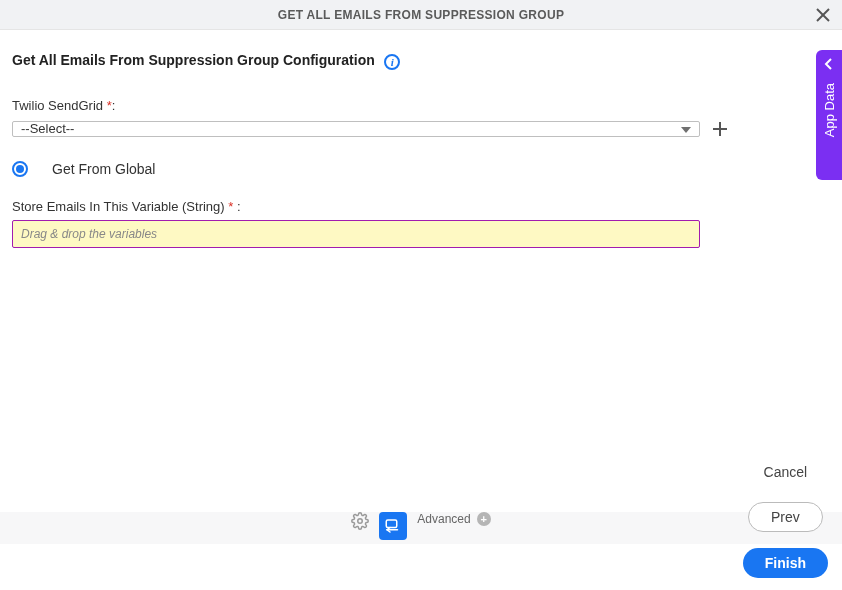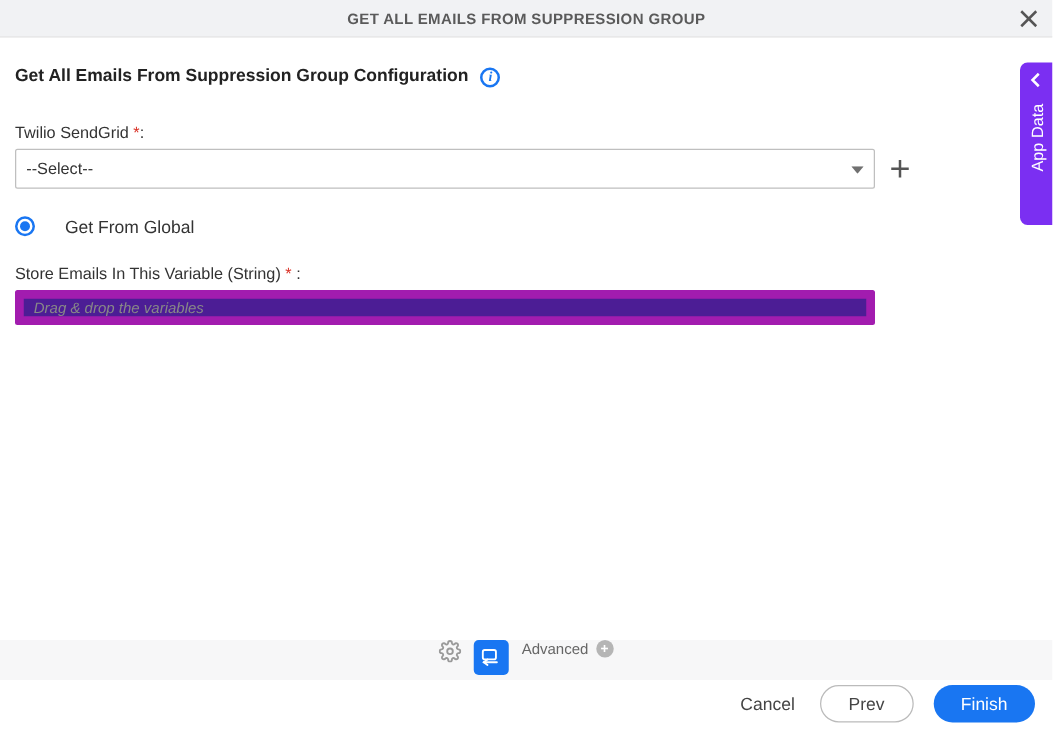--- a/index.html
+++ b/index.html
@@ -68,21 +68,21 @@
   .field-block { margin-top: 28px; }
   .field-label {
     font-size: 13px;
     color: #333;
     margin-bottom: 6px;
   }
   .req { color: #d93025; }
   .select-row { display: flex; align-items: center; gap: 10px; }
   .select {
     flex: 0 0 688px;
-    height: 32px;
+    height: 16px;
     border: 1px solid #bfbfbf;
     border-radius: 2px;
     background: #fff;
     display: flex;
     align-items: center;
     justify-content: space-between;
     padding: 0 8px;
     cursor: pointer;
     color: #333;
   }
@@ -127,29 +127,29 @@
   .radio-inner {
     width: 8px;
     height: 8px;
     background: #1976f2;
     border-radius: 50%;
   }
   .var-field { margin-top: 22px; }
   .var-input {
     width: 688px;
     height: 28px;
-    border: 7px solid #a21caf;
+    border: 1px solid #a21caf;
     border-radius: 2px;
     padding: 0 8px;
     font-size: 12px;
     font-style: italic;
     color: #888;
     display: flex;
     align-items: center;
-    background: #4c1d95;
+    background: #fef9c3;
   }
   .footer-tools {
     position: absolute;
     left: 0; right: 0;
     top: 512px;
     height: 32px;
     background: #f7f7f8;
     display: flex;
     align-items: flex-start;
     justify-content: center;
@@ -177,20 +177,21 @@
     display: flex; align-items: center; justify-content: center;
     font-size: 11px; line-height: 1; font-weight: bold;
   }
   .footer-buttons {
     position: absolute;
     right: 14px;
     bottom: 12px;
     display: flex;
     align-items: center;
     gap: 16px;
+    flex-direction: column;
   }
   .btn-cancel {
     font-size: 14px;
     color: #444;
     cursor: pointer;
     padding: 6px 4px;
   }
   .btn-prev {
     font-size: 14px;
     color: #444;
@@ -200,21 +201,21 @@
     background: #fff;
     cursor: pointer;
   }
   .btn-finish {
     font-size: 14px;
     color: #fff;
     background: #1976f2;
     border-radius: 16px;
     padding: 7px 22px;
     cursor: pointer;
-    font-weight: 400;
+    font-weight: 700;
   }
   .sidebar-tab {
     position: absolute;
     right: 0;
     top: 50px;
     width: 26px;
     height: 130px;
     background: #7b2ff2;
     border-radius: 6px 0 0 6px;
     display: flex;

